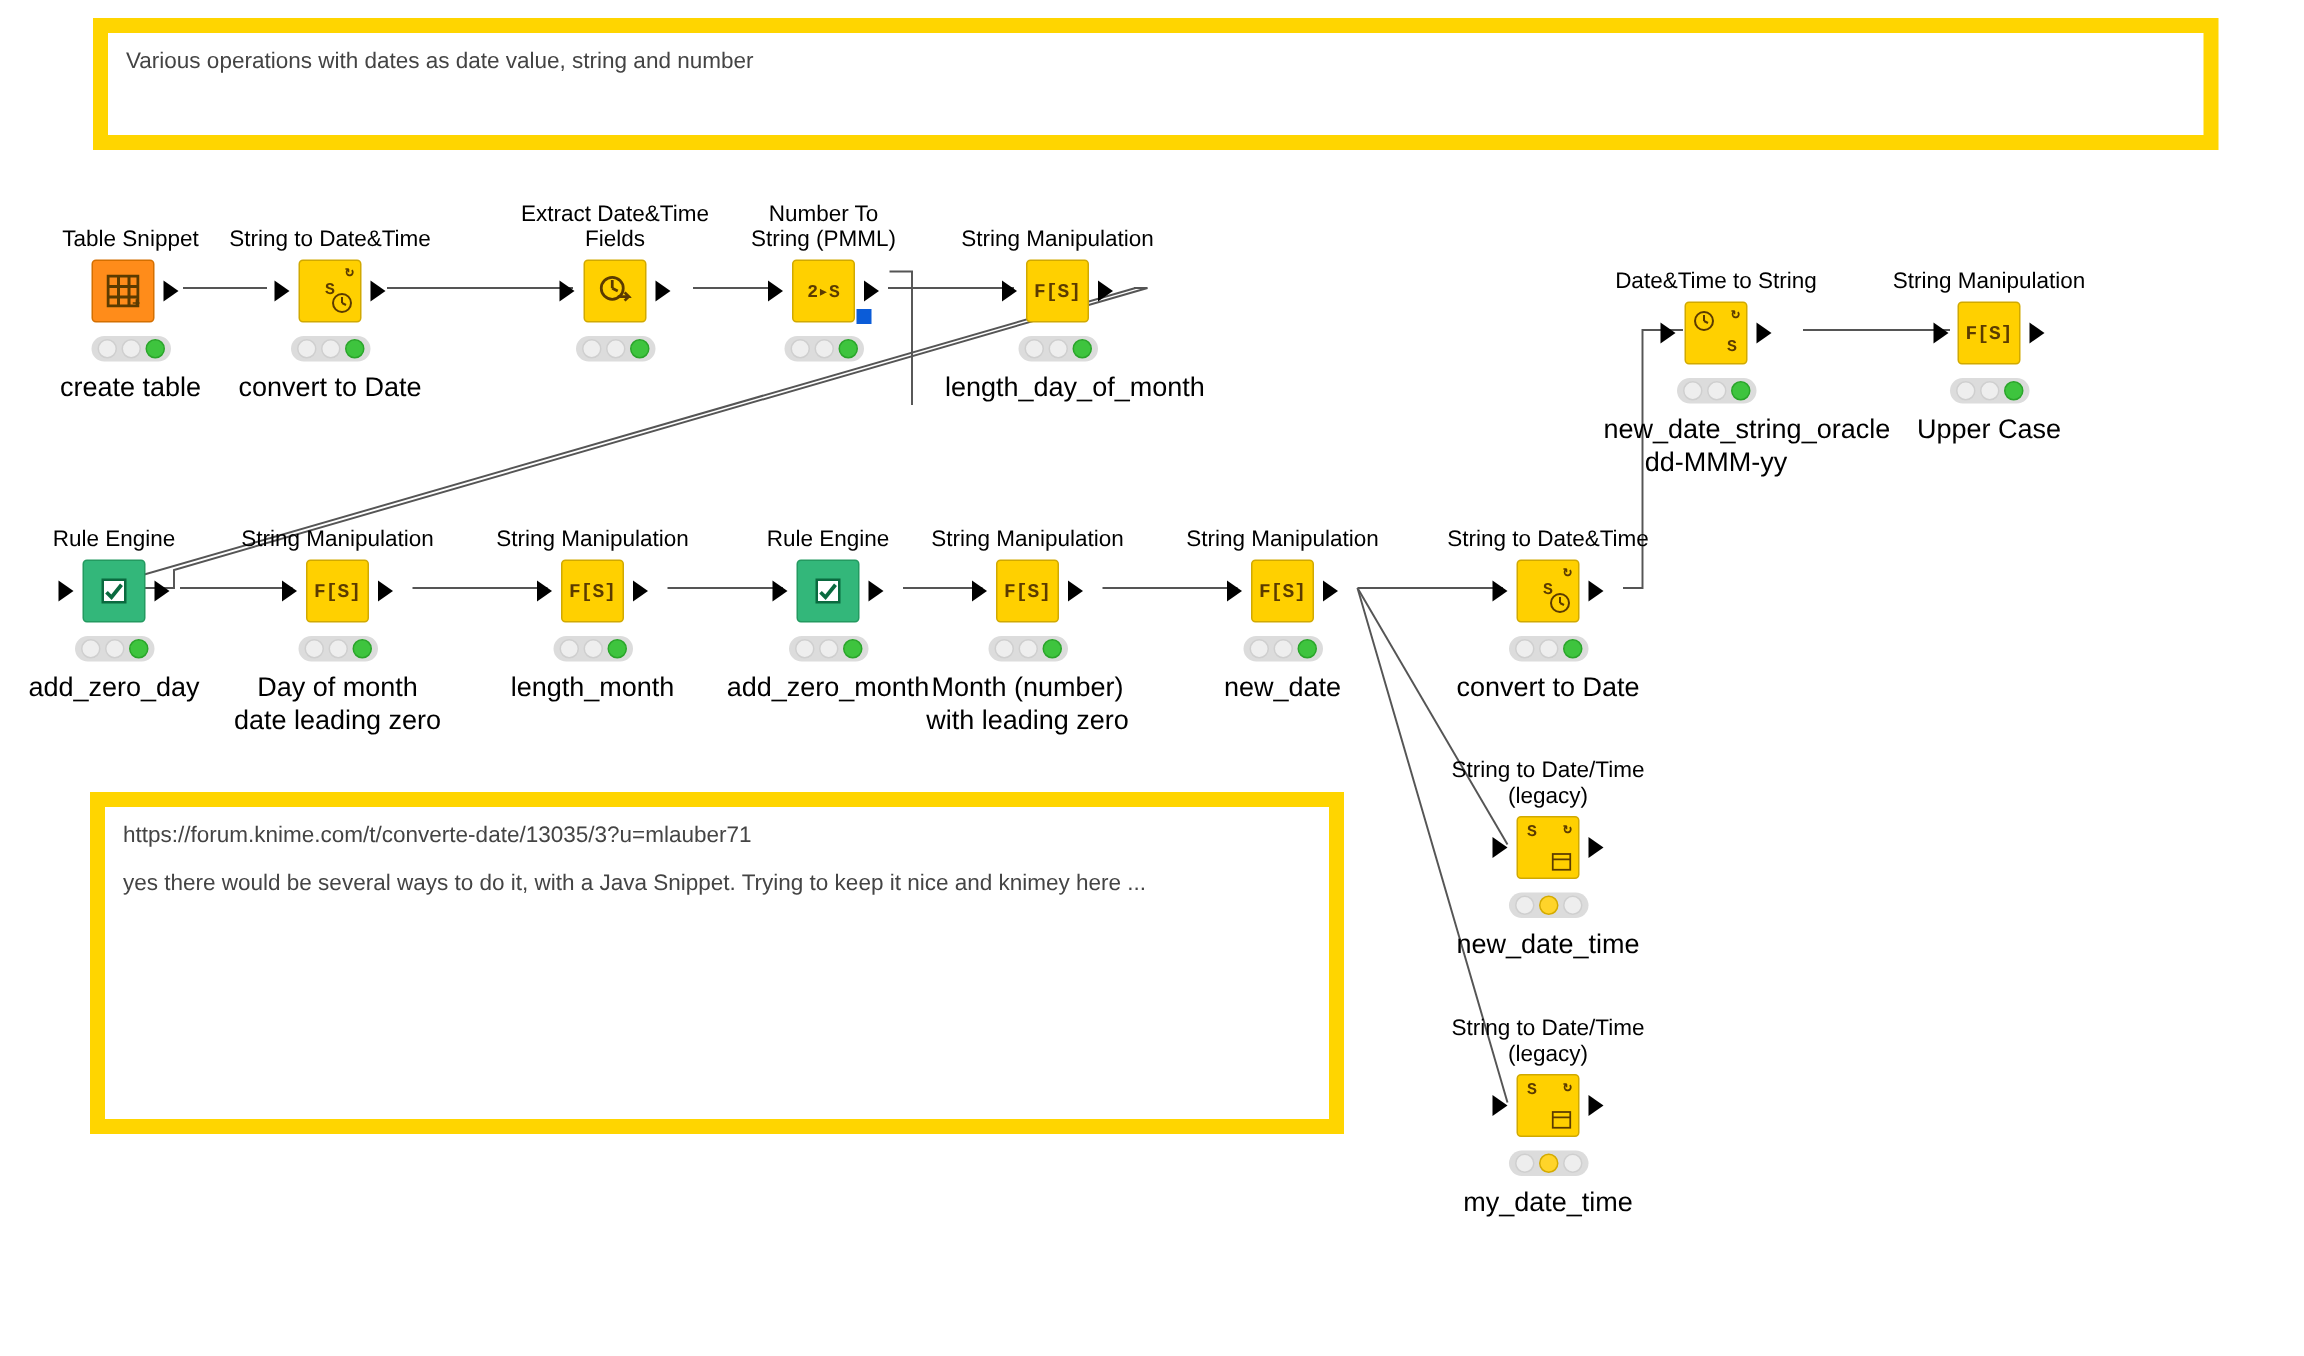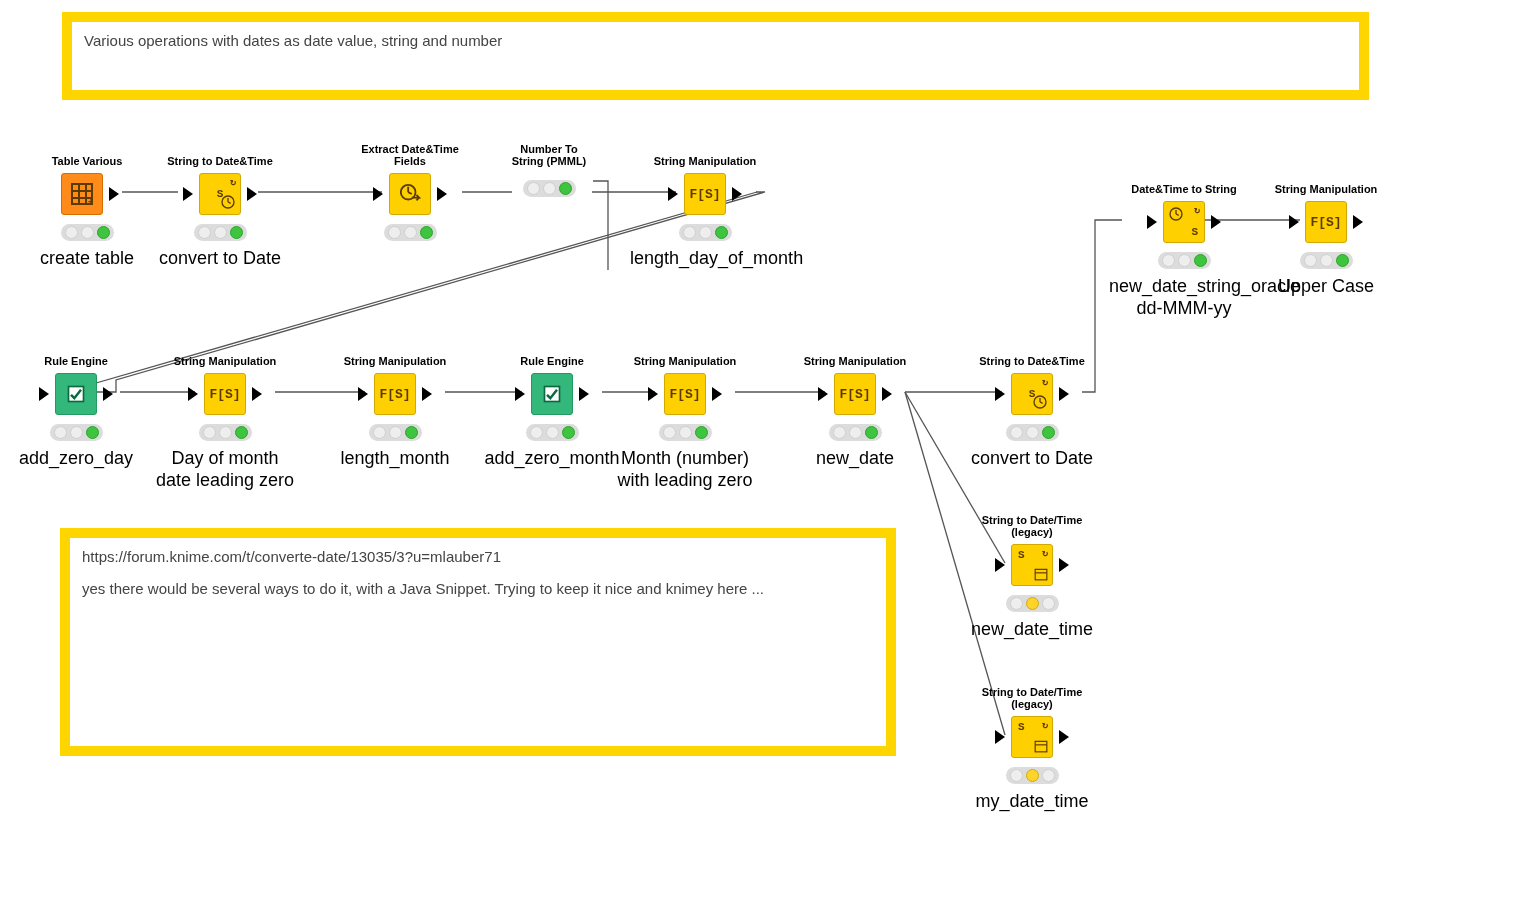--- a/index.html
+++ b/index.html
@@ -25,22 +25,22 @@
     font-size: 15px;
     line-height: 1.45;
   }
   .annotation p { margin: 0 0 10px 0; }
   .node {
     position: absolute;
     width: 150px;
     text-align: center;
   }
   .node-title {
-    font-weight: bold;
-    font-size: 11px;
+    font-weight: normal;
+    font-size: 15px;
     white-space: pre-line;
     display: flex;
     align-items: flex-end;
     justify-content: center;
     height: 42px;
     line-height: 1.15;
     margin-bottom: 4px;
   }
   .node-body {
     display: flex;
@@ -103,21 +103,21 @@
     width: 1536px; height: 904px;
     pointer-events: none;
   }
   .edge { stroke: #555; stroke-width: 1.3; fill: none; }
 </style>
 </head>
 <body>
 
 <div class="canvas">
 
-  <div class="annotation" style="left:62px; top:12px; width:1307px; height:88px;">
+  <div class="annotation" style="left:62px; top:12px; width:1417px; height:88px;">
     <span>Various operations with dates as date value, string and number</span>
   </div>
 
   <div class="annotation" style="left:60px; top:528px; width:836px; height:228px;">
     <p>https://forum.knime.com/t/converte-date/13035/3?u=mlauber71</p>
     <p>yes there would be several ways to do it, with a Java Snippet. Trying to keep it nice and knimey here ...</p>
   </div>
 
   <svg class="edges">
 
@@ -146,21 +146,21 @@
     <line class="edge" x1="905" y1="392" x2="1005" y2="563"></line>
     <line class="edge" x1="905" y1="392" x2="1005" y2="735"></line>
 
     <polyline class="edge" points="1082,392 1095,392 1095,220 1122,220"></polyline>
 
     <line class="edge" x1="1202" y1="220" x2="1300" y2="220"></line>
 
   </svg>
 
   <div class="node" style="left:12px; top:126px;">
-    <div class="node-title">Table Various</div>
+    <div class="node-title">Table Snippet</div>
     <div class="node-body">
       <div class="node-icon orange">
         <svg width="22" height="22" viewBox="0 0 22 22">
             <rect x="1" y="1" width="20" height="20" fill="none" stroke="#5b3b00" stroke-width="2"></rect>
             <line x1="1" y1="8" x2="21" y2="8" stroke="#5b3b00" stroke-width="2"></line>
             <line x1="1" y1="15" x2="21" y2="15" stroke="#5b3b00" stroke-width="2"></line>
             <line x1="8" y1="1" x2="8" y2="21" stroke="#5b3b00" stroke-width="2"></line>
             <line x1="15" y1="1" x2="15" y2="21" stroke="#5b3b00" stroke-width="2"></line>
             <text x="17" y="22" font-size="10" fill="#5b3b00" font-weight="bold">+</text>
           </svg>
@@ -217,20 +217,28 @@
           <span class="led"></span>
           <span class="led"></span>
           <span class="led green"></span>
         </span></div>
     <div class="node-label"></div>
   </div>
 
   <div class="node" style="left:474px; top:126px;">
     <div class="node-title">Number To
 String (PMML)</div>
+    <div class="node-body">
+      <div class="port"></div>
+      <div class="node-icon yellow">
+        <span style="color:#5b3b00;font-size:12px">2▸S</span>
+        <div class="corner-blue"></div>
+      </div>
+      <div class="port"></div>
+    </div>
     <div><span class="status">
           <span class="led"></span>
           <span class="led"></span>
           <span class="led green"></span>
         </span></div>
     <div class="node-label"></div>
   </div>
 
   <div class="node" style="left:630px; top:126px;">
     <div class="node-title">String Manipulation</div>
@@ -375,21 +383,21 @@
       <div class="port"></div>
     </div>
     <div><span class="status">
           <span class="led"></span>
           <span class="led"></span>
           <span class="led green"></span>
         </span></div>
     <div class="node-label">convert to Date</div>
   </div>
 
-  <div class="node" style="left:1069px; top:154px;margin-left:40px;">
+  <div class="node" style="left:1069px; top:154px;">
     <div class="node-title">Date&amp;Time to String</div>
     <div class="node-body">
       <div class="port"></div>
       <div class="node-icon yellow">
         <svg width="16" height="16" viewBox="0 0 24 24" style="position:absolute;top:4px;left:4px">
             <circle cx="12" cy="12" r="9" fill="none" stroke="#5b3b00" stroke-width="2"></circle>
             <line x1="12" y1="12" x2="12" y2="6" stroke="#5b3b00" stroke-width="2"></line>
             <line x1="12" y1="12" x2="16" y2="14" stroke="#5b3b00" stroke-width="2"></line>
           </svg>
         <span style="position:absolute;bottom:4px;right:6px;font-size:11px;color:#5b3b00">S</span>

